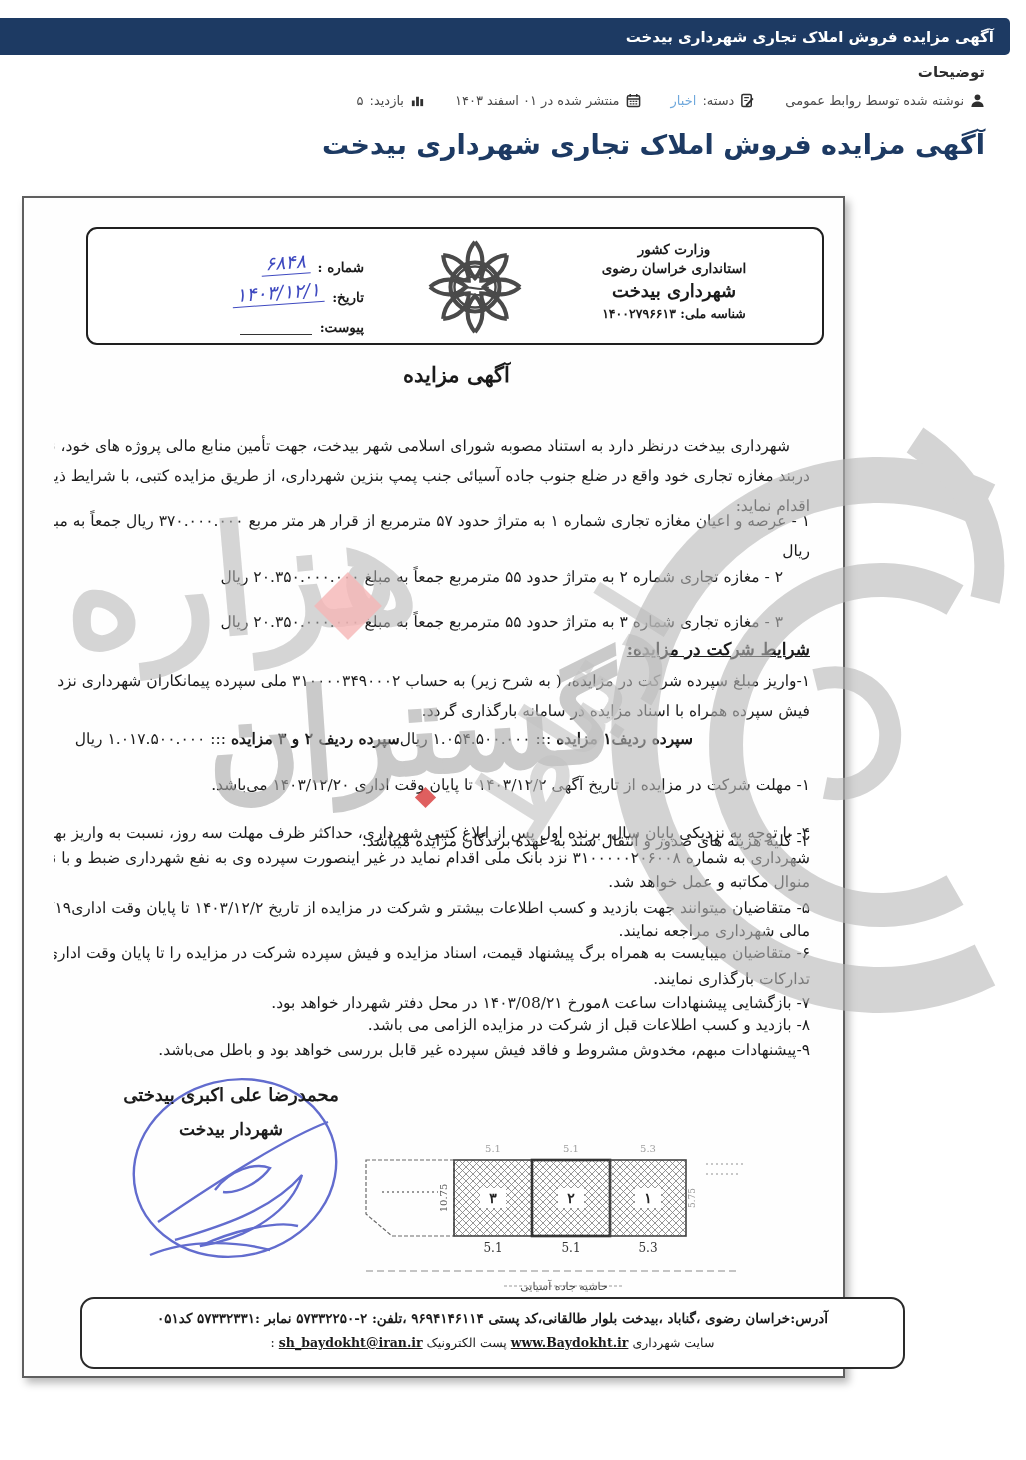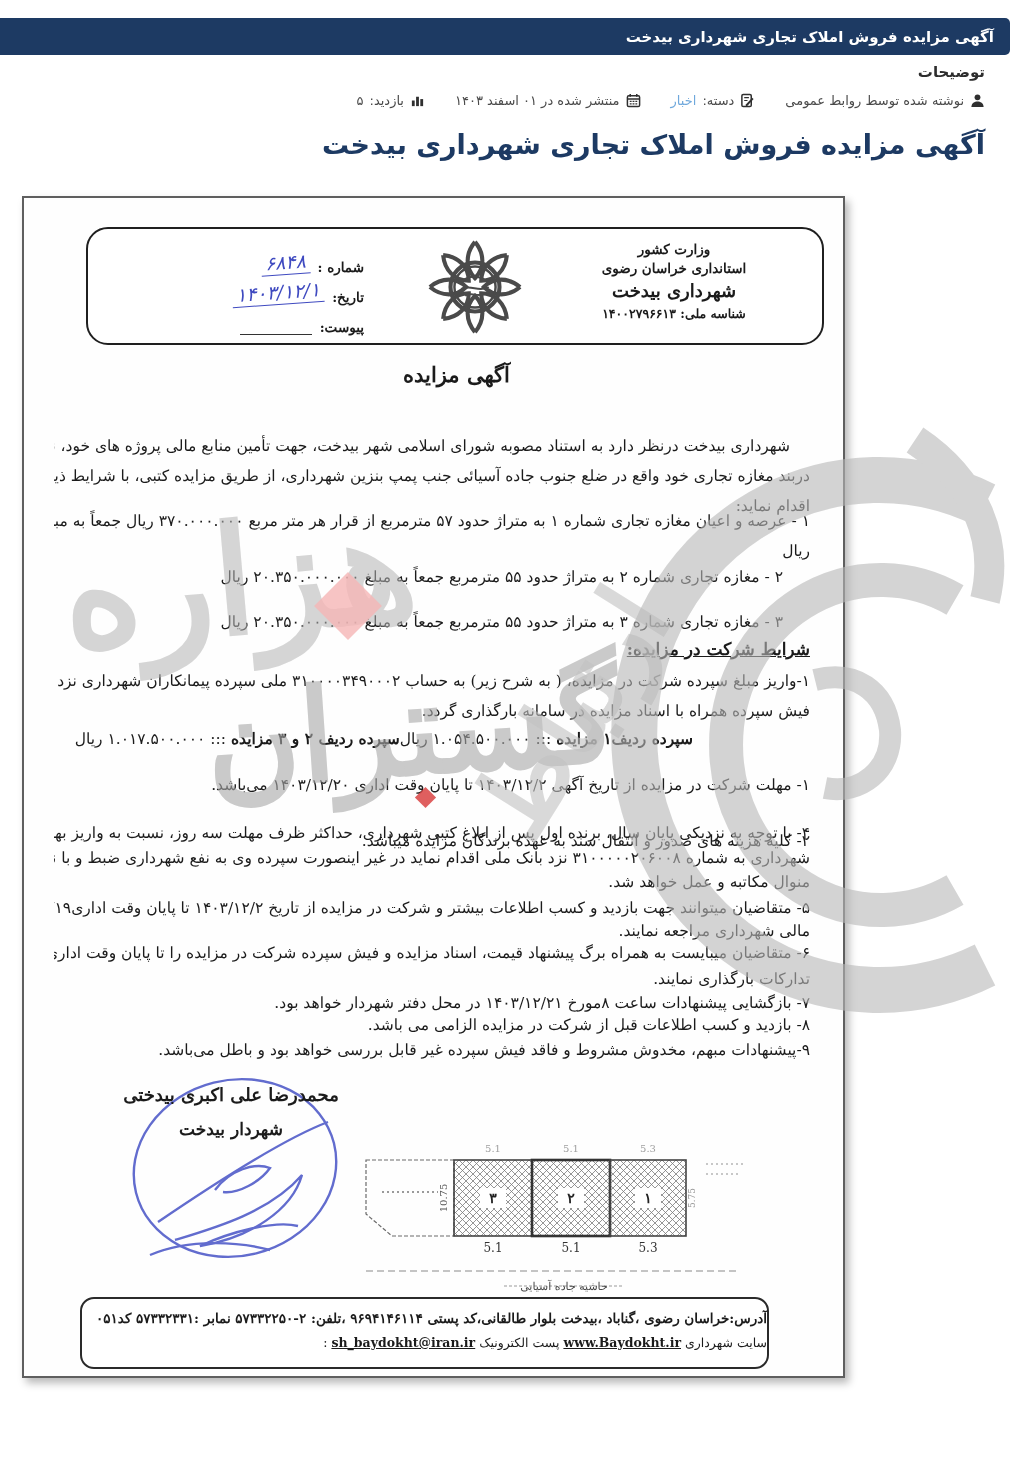--- a/index.html
+++ b/index.html
@@ -18,21 +18,21 @@
   .meta-item svg { display: block; }
   .cat-link { color: #6fa8dc; }
   .page-h1 { position: absolute; top: 129px; right: 41px; font-size: 27px; font-weight: bold; color: #1d3a63; }
 
   
   .docpage { position: absolute; top: 196px; left: 22px; width: 823px; height: 1182px;
     background: #fefefe; border: 2px solid #5f5f5f; box-shadow: 4px 5px 8px rgba(0,0,0,.28);
     font-family: "DejaVu Serif", serif; color: #1b1b1b; }
 
   .letterhead { position: absolute; top: 29px; left: 62px; width: 738px; height: 118px;
-    border: 2.5px solid #1f1f1f; border-radius: 22px; background: #fff; }
+    border: 2.5px solid #1f1f1f; border-radius: 11px; background: #fff; }
   .lh-right { position: absolute; top: 12px; right: 34px; width: 228px; text-align: center; }
   .lh-right .l1 { font-size: 13.5px; font-weight: bold; }
   .lh-right .l2 { font-size: 13.5px; font-weight: bold; margin-top: 3px; }
   .lh-right .l3 { font-size: 18px; font-weight: bold; margin-top: 4px; }
   .lh-right .l4 { font-size: 12.5px; font-weight: bold; margin-top: 5px; }
   .lh-logo { position: absolute; top: 9px; left: 338px; width: 98px; height: 98px; }
   .lh-left { position: absolute; top: 16px; left: 66px; width: 210px; }
   .lh-row { display: flex; align-items: flex-end; gap: 8px; height: 30px; }
   .lh-label { font-size: 13.5px; font-weight: bold; white-space: nowrap; }
   .hand { color: #3f4ac0; font-size: 19px; font-style: italic; letter-spacing: 2px;
@@ -50,22 +50,22 @@
     justify-content: space-between; font-size: 15.5px; white-space: nowrap; }
   .dep-pair b { font-weight: bold; }
 
   .sig-block { position: absolute; left: 92px; top: 886px; width: 230px; text-align: center; z-index: 3; }
   .sig-name { font-size: 18px; font-weight: bold; }
   .sig-title { font-size: 17px; font-weight: bold; margin-top: 14px; }
   .sig-svg { position: absolute; left: 96px; top: 872px; z-index: 2; }
 
   .plan-svg { position: absolute; left: 330px; top: 920px; }
 
-  .doc-footer { position: absolute; left: 56px; top: 1099px; width: 689px; height: 72px;
-    border: 2px solid #2a2a2a; border-radius: 14px; background: #fff; text-align: right; padding-top: 11px; }
+  .doc-footer { position: absolute; left: 56px; top: 1099px; width: 825px; height: 72px;
+    border: 2px solid #2a2a2a; border-radius: 14px; background: #fff; text-align: center; padding-top: 11px; }
   .f1 { font-size: 13.5px; font-weight: bold; }
   .f2 { font-size: 12.5px; margin-top: 9px; }
   .f2 .lnk { font-weight: bold; text-decoration: underline; direction: ltr; unicode-bidi: embed; }
 
   
   .wm { position: absolute; pointer-events: none; z-index: 40; }
   .wm-word { font-weight: bold; font-family: "DejaVu Serif", serif; line-height: 1; }
   .wm-diamond { transform: rotate(45deg); }
 </style>
 </head>
@@ -194,21 +194,21 @@
 
     <div class="dline" style="top:575px;">۱- مهلت شرکت در مزایده از تاریخ آگهی ۱۴۰۳/۱۲/۲  تا پایان وقت اداری ۱۴۰۳/۱۲/۲۰ می‌باشد.</div>
     <div class="dline" style="top:631px;">۲- کلیه هزینه های صدور و انتقال  سند به عهده برندگان مزایده میباشد.</div>
     <div class="dline" style="top:623px;">۴- با توجه به نزدیکی پایان سال، برنده اول پس از ابلاغ کتبی شهرداری، حداکثر ظرف مهلت سه روز،  نسبت به واریز بهای ملک به حساب</div>
     <div class="dline" style="top:648px;">شهرداری به شماره ۳۱۰۰۰۰۰۲۰۶۰۰۸ نزد بانک ملی اقدام نماید در غیر اینصورت سپرده وی به نفع شهرداری ضبط و با نفر دوم و سوم به همین</div>
     <div class="dline" style="top:672px;">منوال مکاتبه و عمل خواهد شد.</div>
     <div class="dline" style="top:698px;">۵-  متقاضیان میتوانند جهت بازدید و کسب اطلاعات بیشتر و شرکت در مزایده از تاریخ ۱۴۰۳/۱۲/۲ تا پایان وقت اداری۱۴۰۳/۱۲/۱۹ به امور</div>
     <div class="dline" style="top:721px;">مالی شهرداری مراجعه نمایند.</div>
     <div class="dline" style="top:743px;">۶- متقاضیان میبایست به همراه برگ پیشنهاد قیمت، اسناد مزایده و  فیش سپرده شرکت در مزایده را تا پایان وقت اداری ۱۴۰۳/۱۲/۲۰ در سامانه</div>
     <div class="dline" style="top:769px;">تدارکات بارگذاری نمایند.</div>
-    <div class="dline" style="top:793px;">۷- بازگشایی پیشنهادات ساعت ۸مورخ ۱۴۰۳/۱۲/۲۱ در محل دفتر شهردار خواهد بود.</div>
+    <div class="dline" style="top:793px;">۷- بازگشایی پیشنهادات ساعت ۸مورخ ۱۴۰۳/08/۲۱ در محل دفتر شهردار خواهد بود.</div>
     <div class="dline" style="top:815px;">۸- بازدید و کسب اطلاعات قبل از شرکت در مزایده الزامی می باشد.</div>
     <div class="dline" style="top:840px;">۹-پیشنهادات مبهم، مخدوش مشروط و فاقد فیش سپرده غیر قابل بررسی خواهد بود و باطل می‌باشد.</div>
 
     <svg class="sig-svg" width="230" height="205" viewBox="0 0 230 205">
       <g stroke="#4753c6" stroke-width="2.4" fill="none" opacity="0.85">
         <ellipse cx="115" cy="98" rx="102" ry="88" transform="rotate(-14 115 98)"></ellipse>
         <path d="M38,152 C85,120 160,70 208,52"></path>
         <path d="M55,170 C95,158 150,142 182,105 C172,140 130,168 80,176 C110,162 155,150 178,156"></path>
         <path d="M30,185 C70,168 120,172 150,180"></path>
         <path d="M95,120 C110,100 135,92 150,98 C140,112 118,124 103,122"></path>

